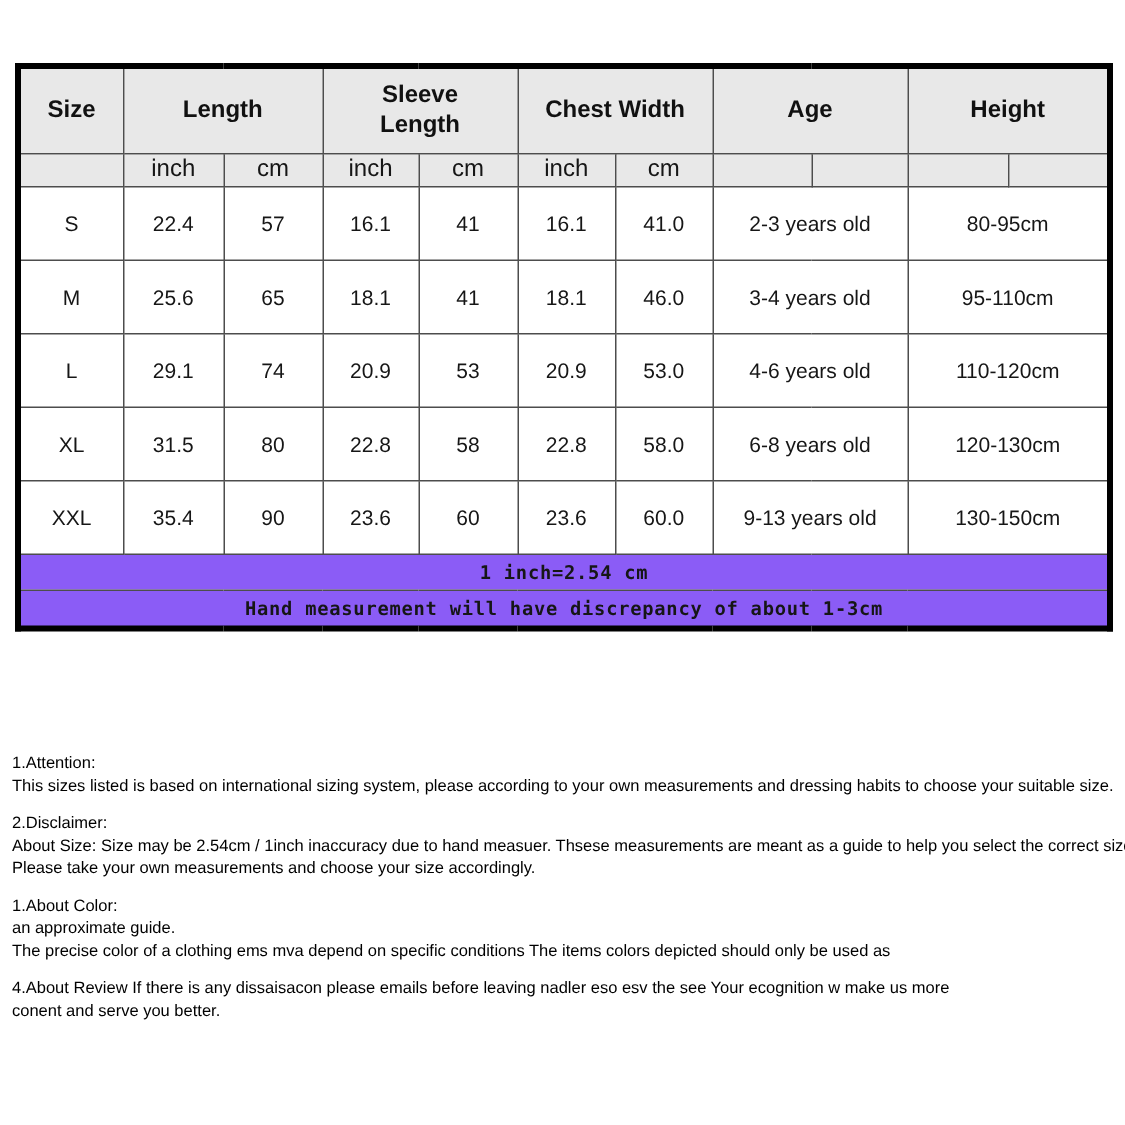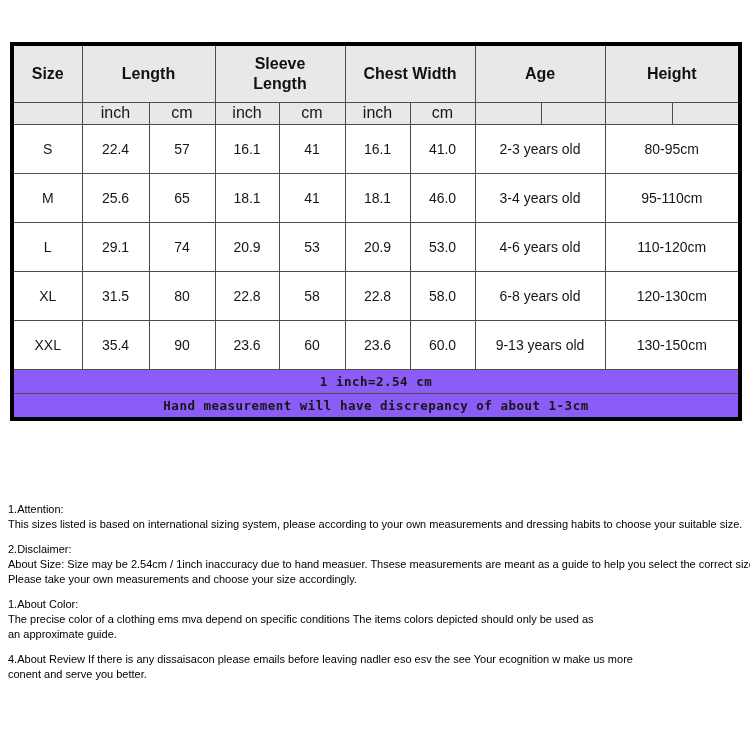--- a/index.html
+++ b/index.html
@@ -184,20 +184,20 @@
       <div>1.Attention:</div>
       <div>This sizes listed is based on international sizing system, please according to your own measurements and dressing habits to choose your suitable size.</div>
     </div>
     <div class="para">
       <div>2.Disclaimer:</div>
       <div>About Size: Size may be 2.54cm / 1inch inaccuracy due to hand measuer. Thsese measurements are meant as a guide to help you select the correct size.</div>
       <div>Please take your own measurements and choose your size accordingly.</div>
     </div>
     <div class="para">
       <div>1.About Color:</div>
+      <div>an approximate guide.</div>
       <div>The precise color of a clothing ems mva depend on specific conditions The items colors depicted should only be used as</div>
-      <div>an approximate guide.</div>
     </div>
     <div class="para">
       <div>4.About Review If there is any dissaisacon please emails before leaving nadler eso esv the see Your ecognition w make us more</div>
       <div>conent and serve you better.</div>
     </div>
   </div>
 
 </body></html>

